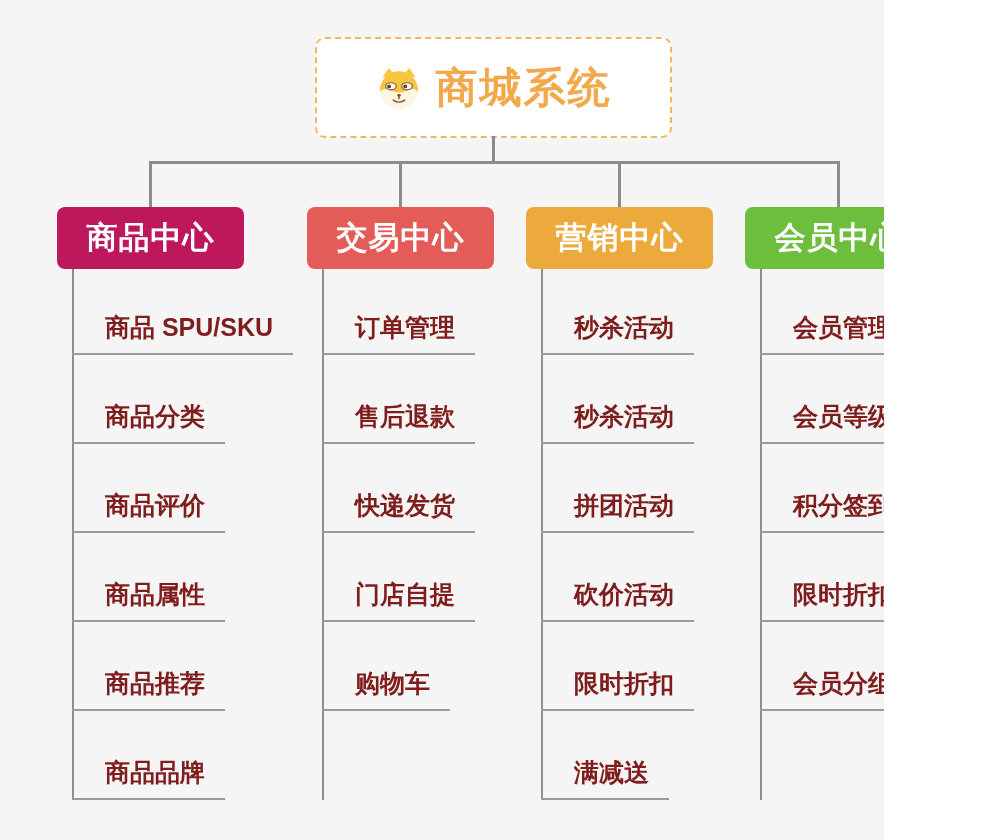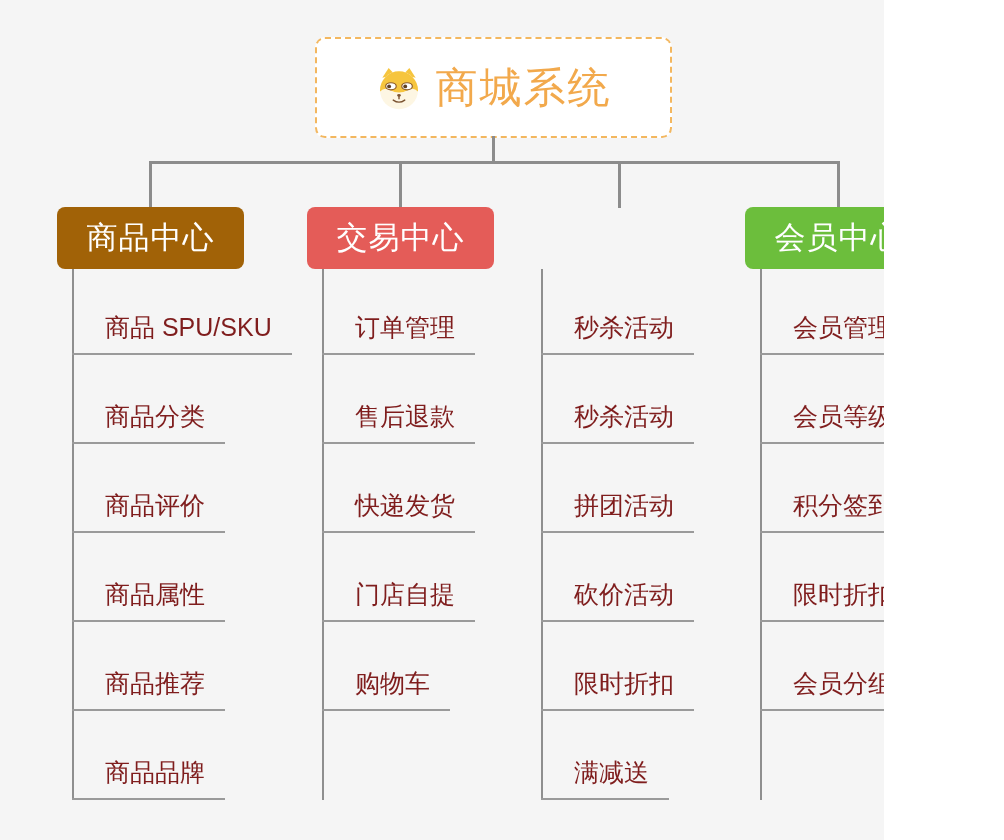--- a/index.html
+++ b/index.html
@@ -2,20 +2,21 @@
 <html><head>
 <meta charset="utf-8">
 <style>
   html,body{margin:0;padding:0;}
   body{font-family:"Liberation Sans","DejaVu Sans",sans-serif;}
   #canvas{
     position:relative;
     width:884px;height:840px;
     background:#f5f5f5;
     overflow:hidden;
+    font-weight:bold;
   }
   
   .root-node{
     position:absolute;left:315px;top:37px;
     width:357px;height:101px;
     background:#ffffff;
     border:2px dashed #f3b75f;
     border-radius:10px;
     box-sizing:border-box;
     display:flex;align-items:center;justify-content:center;
@@ -91,41 +92,42 @@
   </div>
 
   <div class="line root-trunk"></div>
   <div class="line bus"></div>
   <div class="line drop d1"></div>
   <div class="line drop d2"></div>
   <div class="line drop d3"></div>
   <div class="line drop d4"></div>
 
   <div class="branch c1">
-    <div class="branch-box" style="background-color: #a16207;">商品中心</div>
+    <div class="branch-box" style="background-color: #be185d;">商品中心</div>
     <div class="trunk"></div>
     <div class="leaf l1">商品 SPU/SKU</div>
     <div class="leaf l2">商品分类</div>
     <div class="leaf l3">商品评价</div>
     <div class="leaf l4">商品属性</div>
     <div class="leaf l5">商品推荐</div>
     <div class="leaf l6">商品品牌</div>
   </div>
 
   <div class="branch c2">
     <div class="branch-box" style="background-color: rgb(228, 92, 88);">交易中心</div>
     <div class="trunk"></div>
     <div class="leaf l1">订单管理</div>
     <div class="leaf l2">售后退款</div>
     <div class="leaf l3">快递发货</div>
     <div class="leaf l4">门店自提</div>
     <div class="leaf l5">购物车</div>
   </div>
 
   <div class="branch c3">
+    <div class="branch-box" style="background-color: rgb(236, 169, 60);">营销中心</div>
     <div class="trunk"></div>
     <div class="leaf l1">秒杀活动</div>
     <div class="leaf l2">秒杀活动</div>
     <div class="leaf l3">拼团活动</div>
     <div class="leaf l4">砍价活动</div>
     <div class="leaf l5">限时折扣</div>
     <div class="leaf l6">满减送</div>
   </div>
 
   <div class="branch c4">

